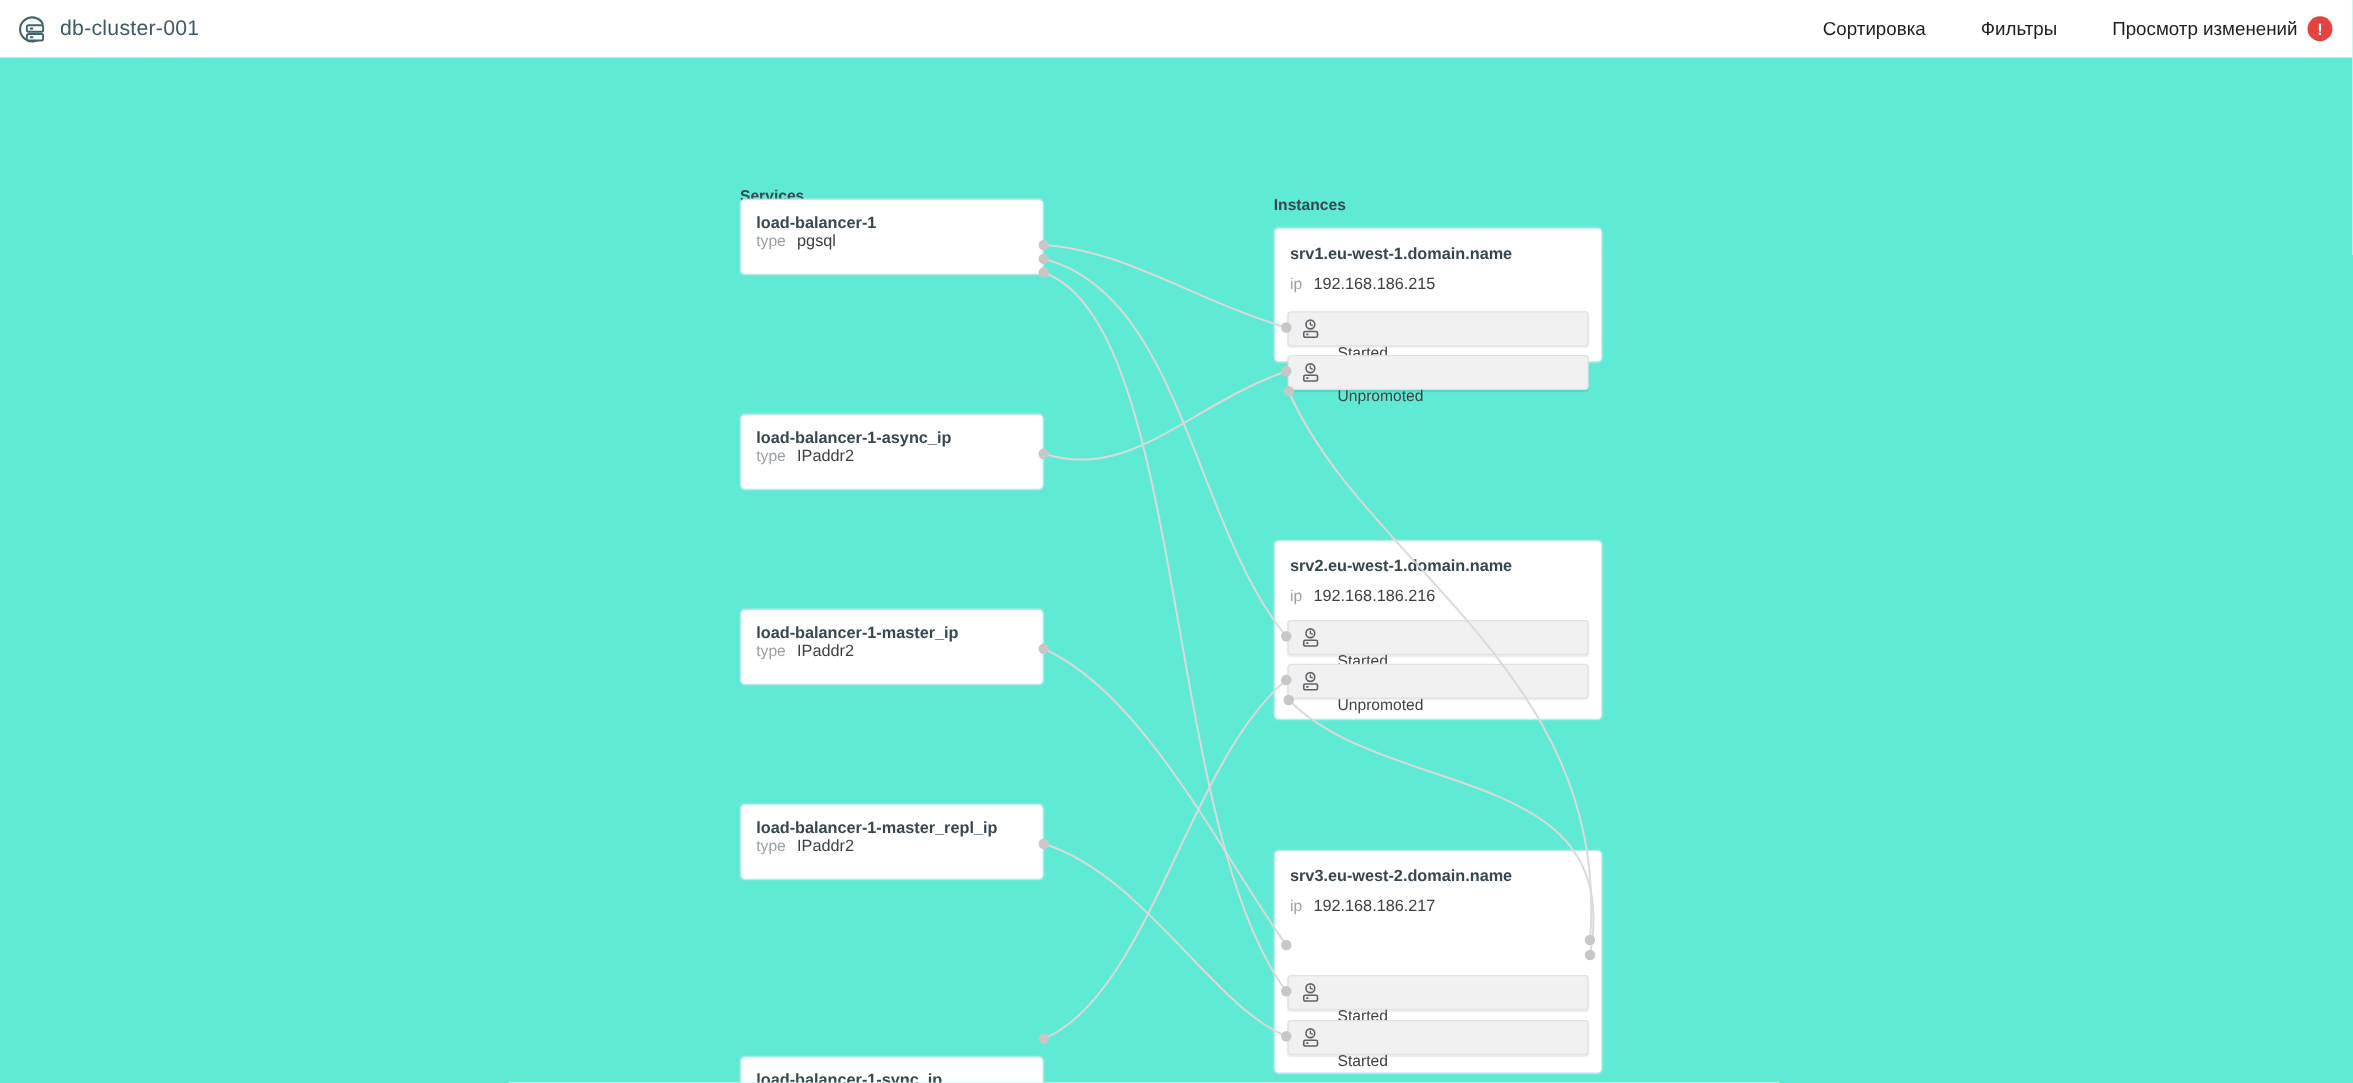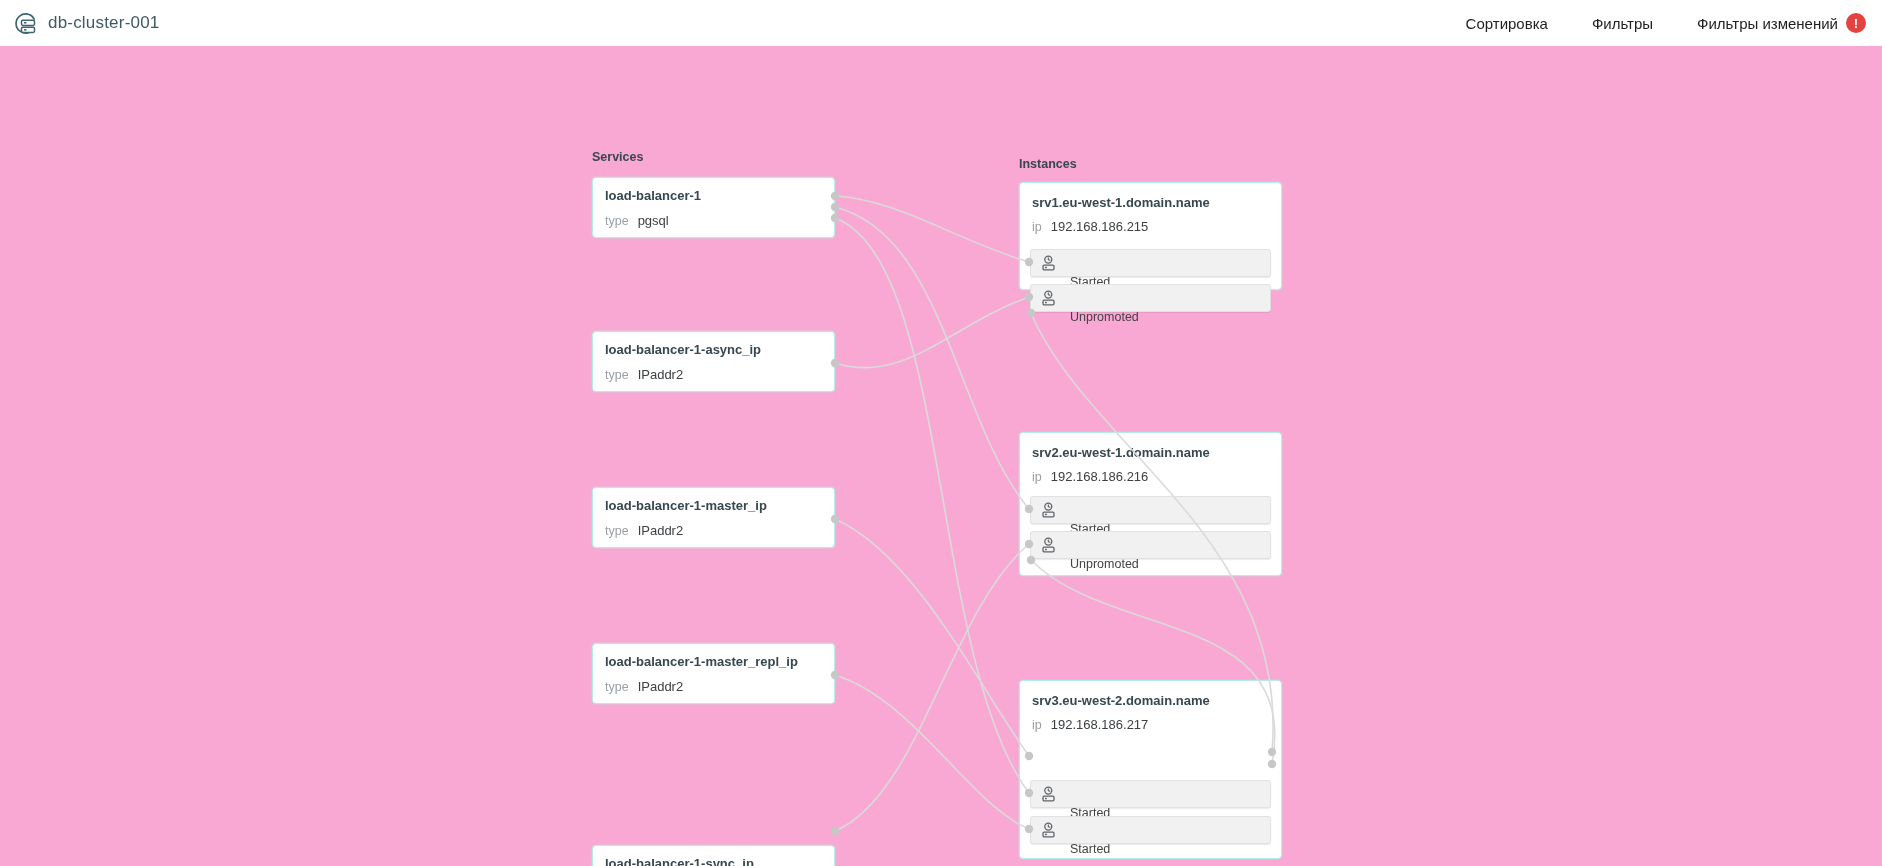--- a/index.html
+++ b/index.html
@@ -1,39 +1,39 @@
 <!DOCTYPE html>
 <html><head>
 <meta charset="utf-8">
 <style>
   * { margin:0; padding:0; box-sizing:border-box; }
   html,body { width:1882px; height:866px; background:#ffffff; overflow:hidden;
               font-family:"Liberation Sans", sans-serif; }
-  .stage { position:relative; width:1882px; height:866px; background:#f9a8d4;padding-left:20px; }
+  .stage { position:relative; width:1882px; height:866px; background:#5eead4;padding-left:20px; }
 
   
   .header { position:absolute; top:0; left:0; width:100%; height:46px;
             display:flex; align-items:center; justify-content:space-between;
             padding:0 16px 0 12px; background:#fff; }
   .header-left { display:flex; align-items:center; gap:9px; }
   .app-title { font-size:17px; color:#3e5a66; letter-spacing:.2px; }
   .header-menu { display:flex; gap:44px; }
   .menu-item { font-size:15px; color:#1e1e1e; cursor:pointer; display:flex;
                align-items:center; gap:8px; }
   .badge { width:20px; height:20px; border-radius:50%; background:#e5433f;
            color:#fff; font-size:13px; font-weight:bold; display:flex;
            align-items:center; justify-content:center; line-height:1; }
 
   
   .col-label { position:absolute; font-size:12.5px; font-weight:bold; color:#37474f; }
   .node-box { position:absolute; background:#fff; border:1px solid #b5ebe8;
               border-radius:4px; box-shadow:0 0 0 1px rgba(181,235,232,.25); }
   .svc-box { left:592px; width:243px; height:61px; padding:10px 12px; }
   .svc-name { font-size:13px; font-weight:bold; color:#37474f; }
-  .kv-row { display:flex; align-items:baseline; gap:9px; margin-top:10px; }
+  .kv-row { display:flex; align-items:baseline; gap:9px; }
   .kv-key { font-size:12.5px; color:#9aa0a6; }
   .kv-val { font-size:13px; color:#3c4043; }
 
   .inst-box { left:1019px; width:263px; padding:12px; }
   .inst-name { font-size:13px; font-weight:bold; color:#37474f; }
   .inst-ip { margin-top:9px; }
 
   
   .chip { position:absolute; left:10px; right:10px; height:28px;
           background:#f1f1f2; border:1px solid #e1e1e3; border-radius:3px;
@@ -64,32 +64,32 @@
       <span class="app-title">db-cluster-001</span>
     </div>
     <div class="header-menu">
       <span class="menu-item">
         <span>Сортировка</span>
       </span>
       <span class="menu-item">
         <span>Фильтры</span>
       </span>
       <span class="menu-item">
-        <span>Фильтры изменений</span>
+        <span>Просмотр изменений</span>
         <span class="badge">!</span>
       </span>
     </div>
   </div>
 
   <div class="boxes">
 
     <div class="col-label" style="left:592px; top:150px;">Services</div>
     <div class="col-label" style="left:1019px; top:157px;">Instances</div>
 
-    <div class="node-box svc-box" style="top:177px;">
+    <div class="node-box svc-box" style="top:159px;">
       <div class="svc-name">load-balancer-1</div>
       <div class="kv-row">
         <span class="kv-key">type</span>
         <span class="kv-val">pgsql</span>
       </div>
     </div>
     <div class="node-box svc-box" style="top:331px;">
       <div class="svc-name">load-balancer-1-async_ip</div>
       <div class="kv-row">
         <span class="kv-key">type</span>

